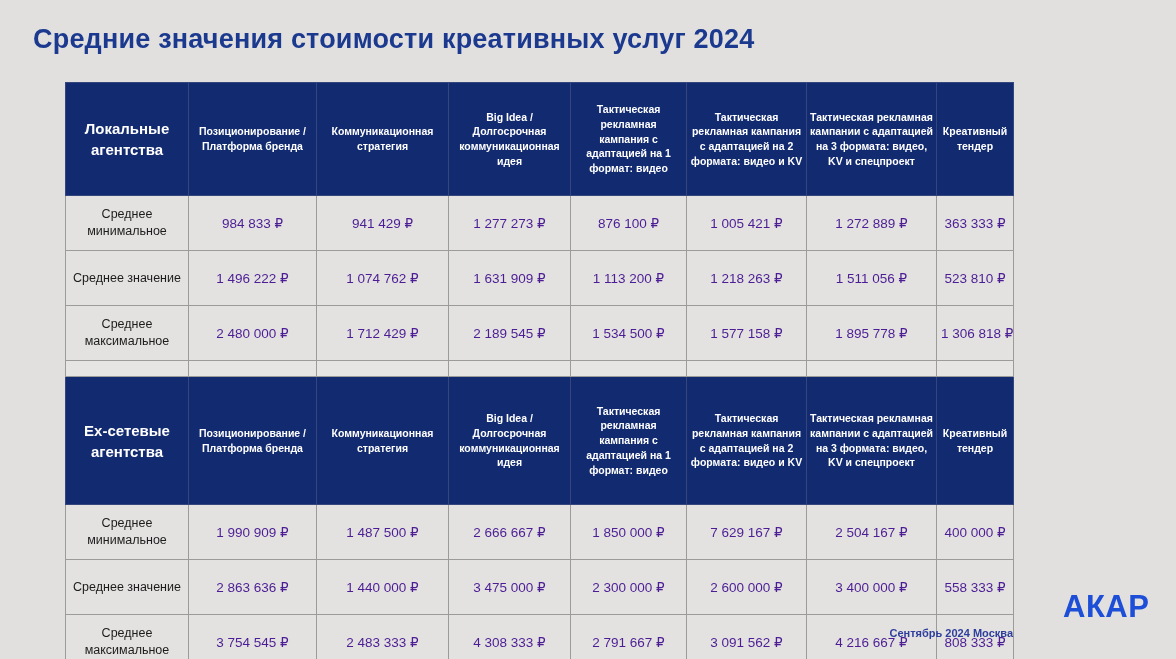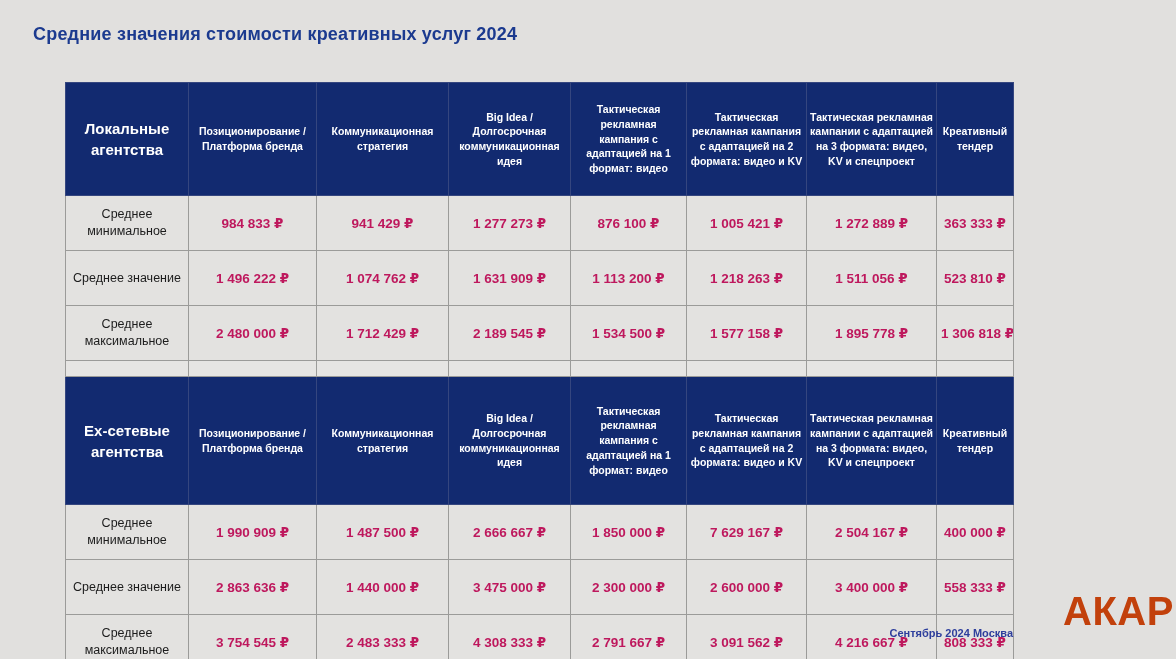--- a/index.html
+++ b/index.html
@@ -6,21 +6,21 @@
   html, body { width: 1176px; height: 659px; }
   body {
     background: #e1e0de;
     font-family: "Liberation Sans", "DejaVu Sans", sans-serif;
     position: relative;
     overflow: hidden;
   }
   .title {
     position: absolute;
     left: 33px; top: 24px;
-    font-size: 18px;
+    font-size: 27px;
     font-weight: bold;
     color: #1b3a8f;
     letter-spacing: 0.2px;
   }
   .table-wrap {
     position: absolute;
     left: 65px; top: 82px;
     width: 948px;
   }
   table {
@@ -49,23 +49,23 @@
   td.rowlabel {
     background: #e3e2e0;
     font-weight: normal;
     font-size: 12.5px;
     color: #1c1c1c;
     line-height: 1.35;
     padding: 2px 6px;
   }
   td.val {
     background: #e3e2e0;
-    font-weight: bold;
+    font-weight: normal;
     font-size: 13.5px;
-    color: #be185d;
+    color: #4c1d95;
     padding: 19px 4px;
     white-space: nowrap;
   }
   tr.r1 td { height: 50px; }
   tr.r2 td { height: 45px; }
   tr.r3 td { height: 47px; }
   tr.r4 td { height: 49px; }
   tr.r5 td { height: 44px; }
   tr.r6 td { height: 48px; }
   tr.spacer td { height: 16px; background: #e6e5e3; }
@@ -74,23 +74,23 @@
     left: 65px; top: 625px;
     width: 948px;
     text-align: center;
     color: #2d3e9c;
   }
   .footer .prepared { font-size: 13.5px; }
   .footer .dateloc { font-size: 11px; font-weight: bold; margin-top: 2px; text-align: right; }
   .logo {
     position: absolute;
     left: 1063px; top: 589px;
-    font-size: 40px;
+    font-size: 31px;
     font-weight: bold;
-    color: #c2410c;
+    color: #1d4ed8;
     letter-spacing: 0.5px;
   }
 </style>
 </head>
 <body>
 
 <h1 class="title">Средние значения стоимости креативных услуг 2024</h1>
 
 <div class="table-wrap">
   <table>

